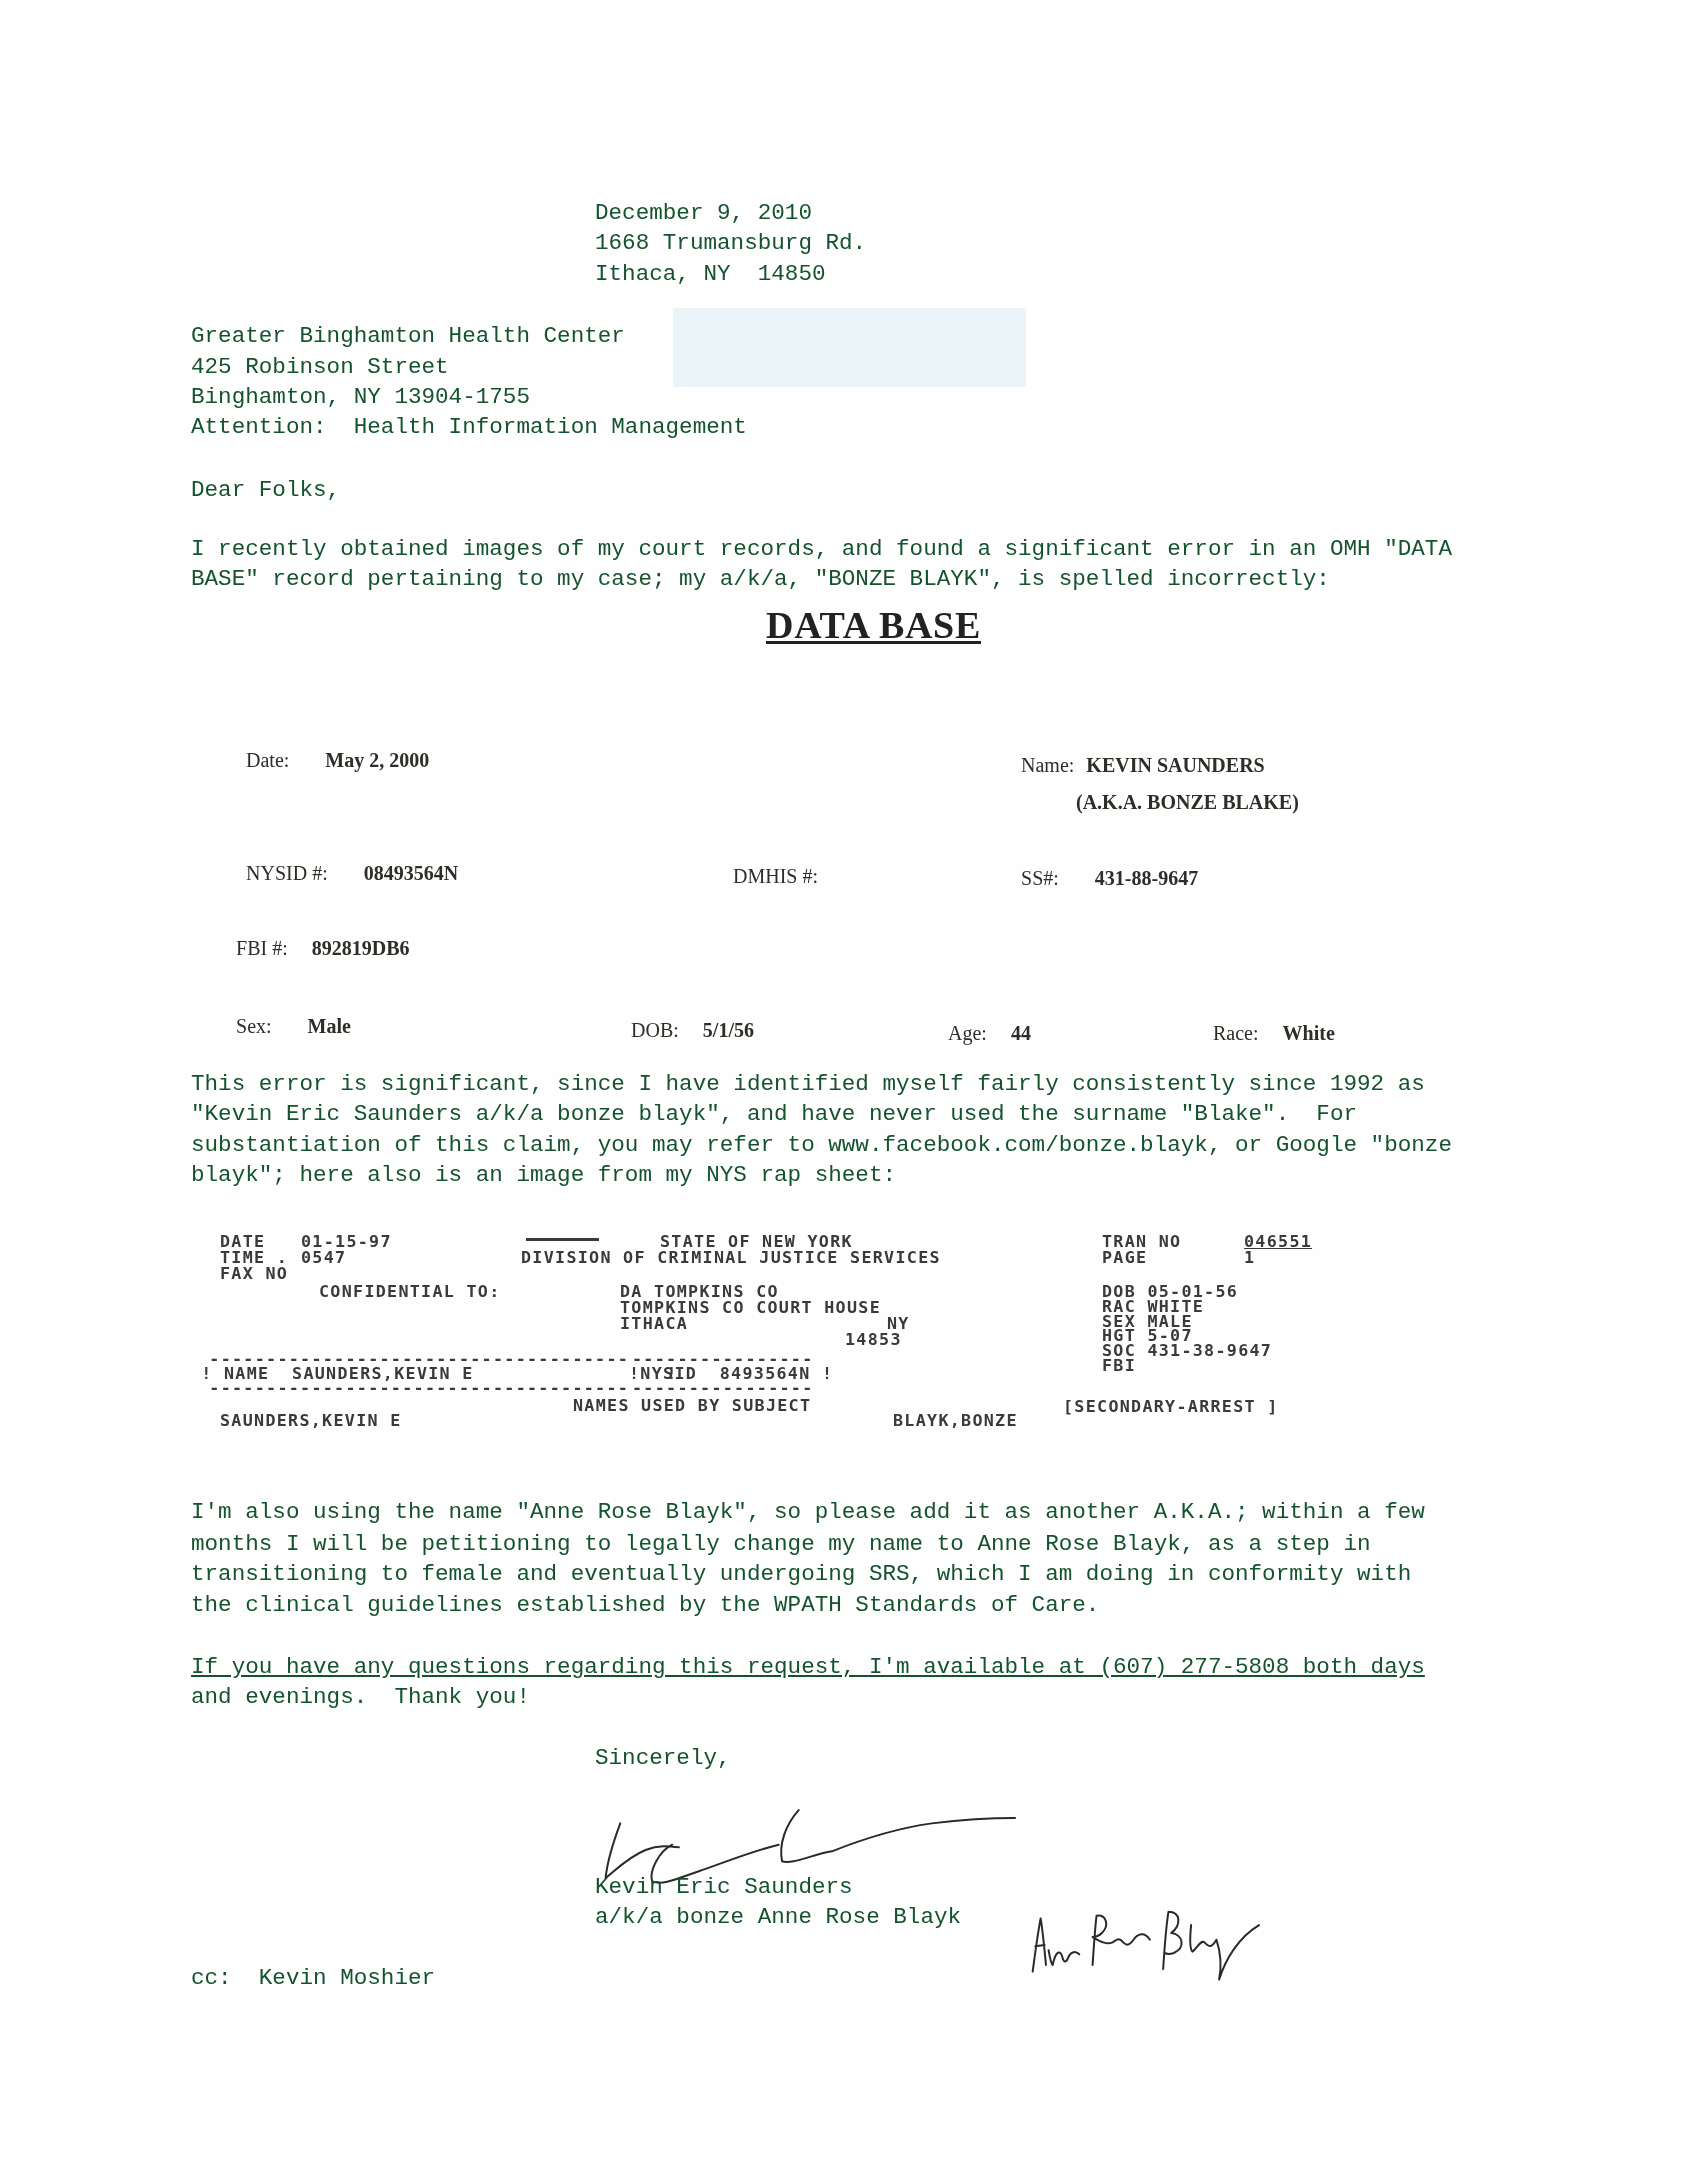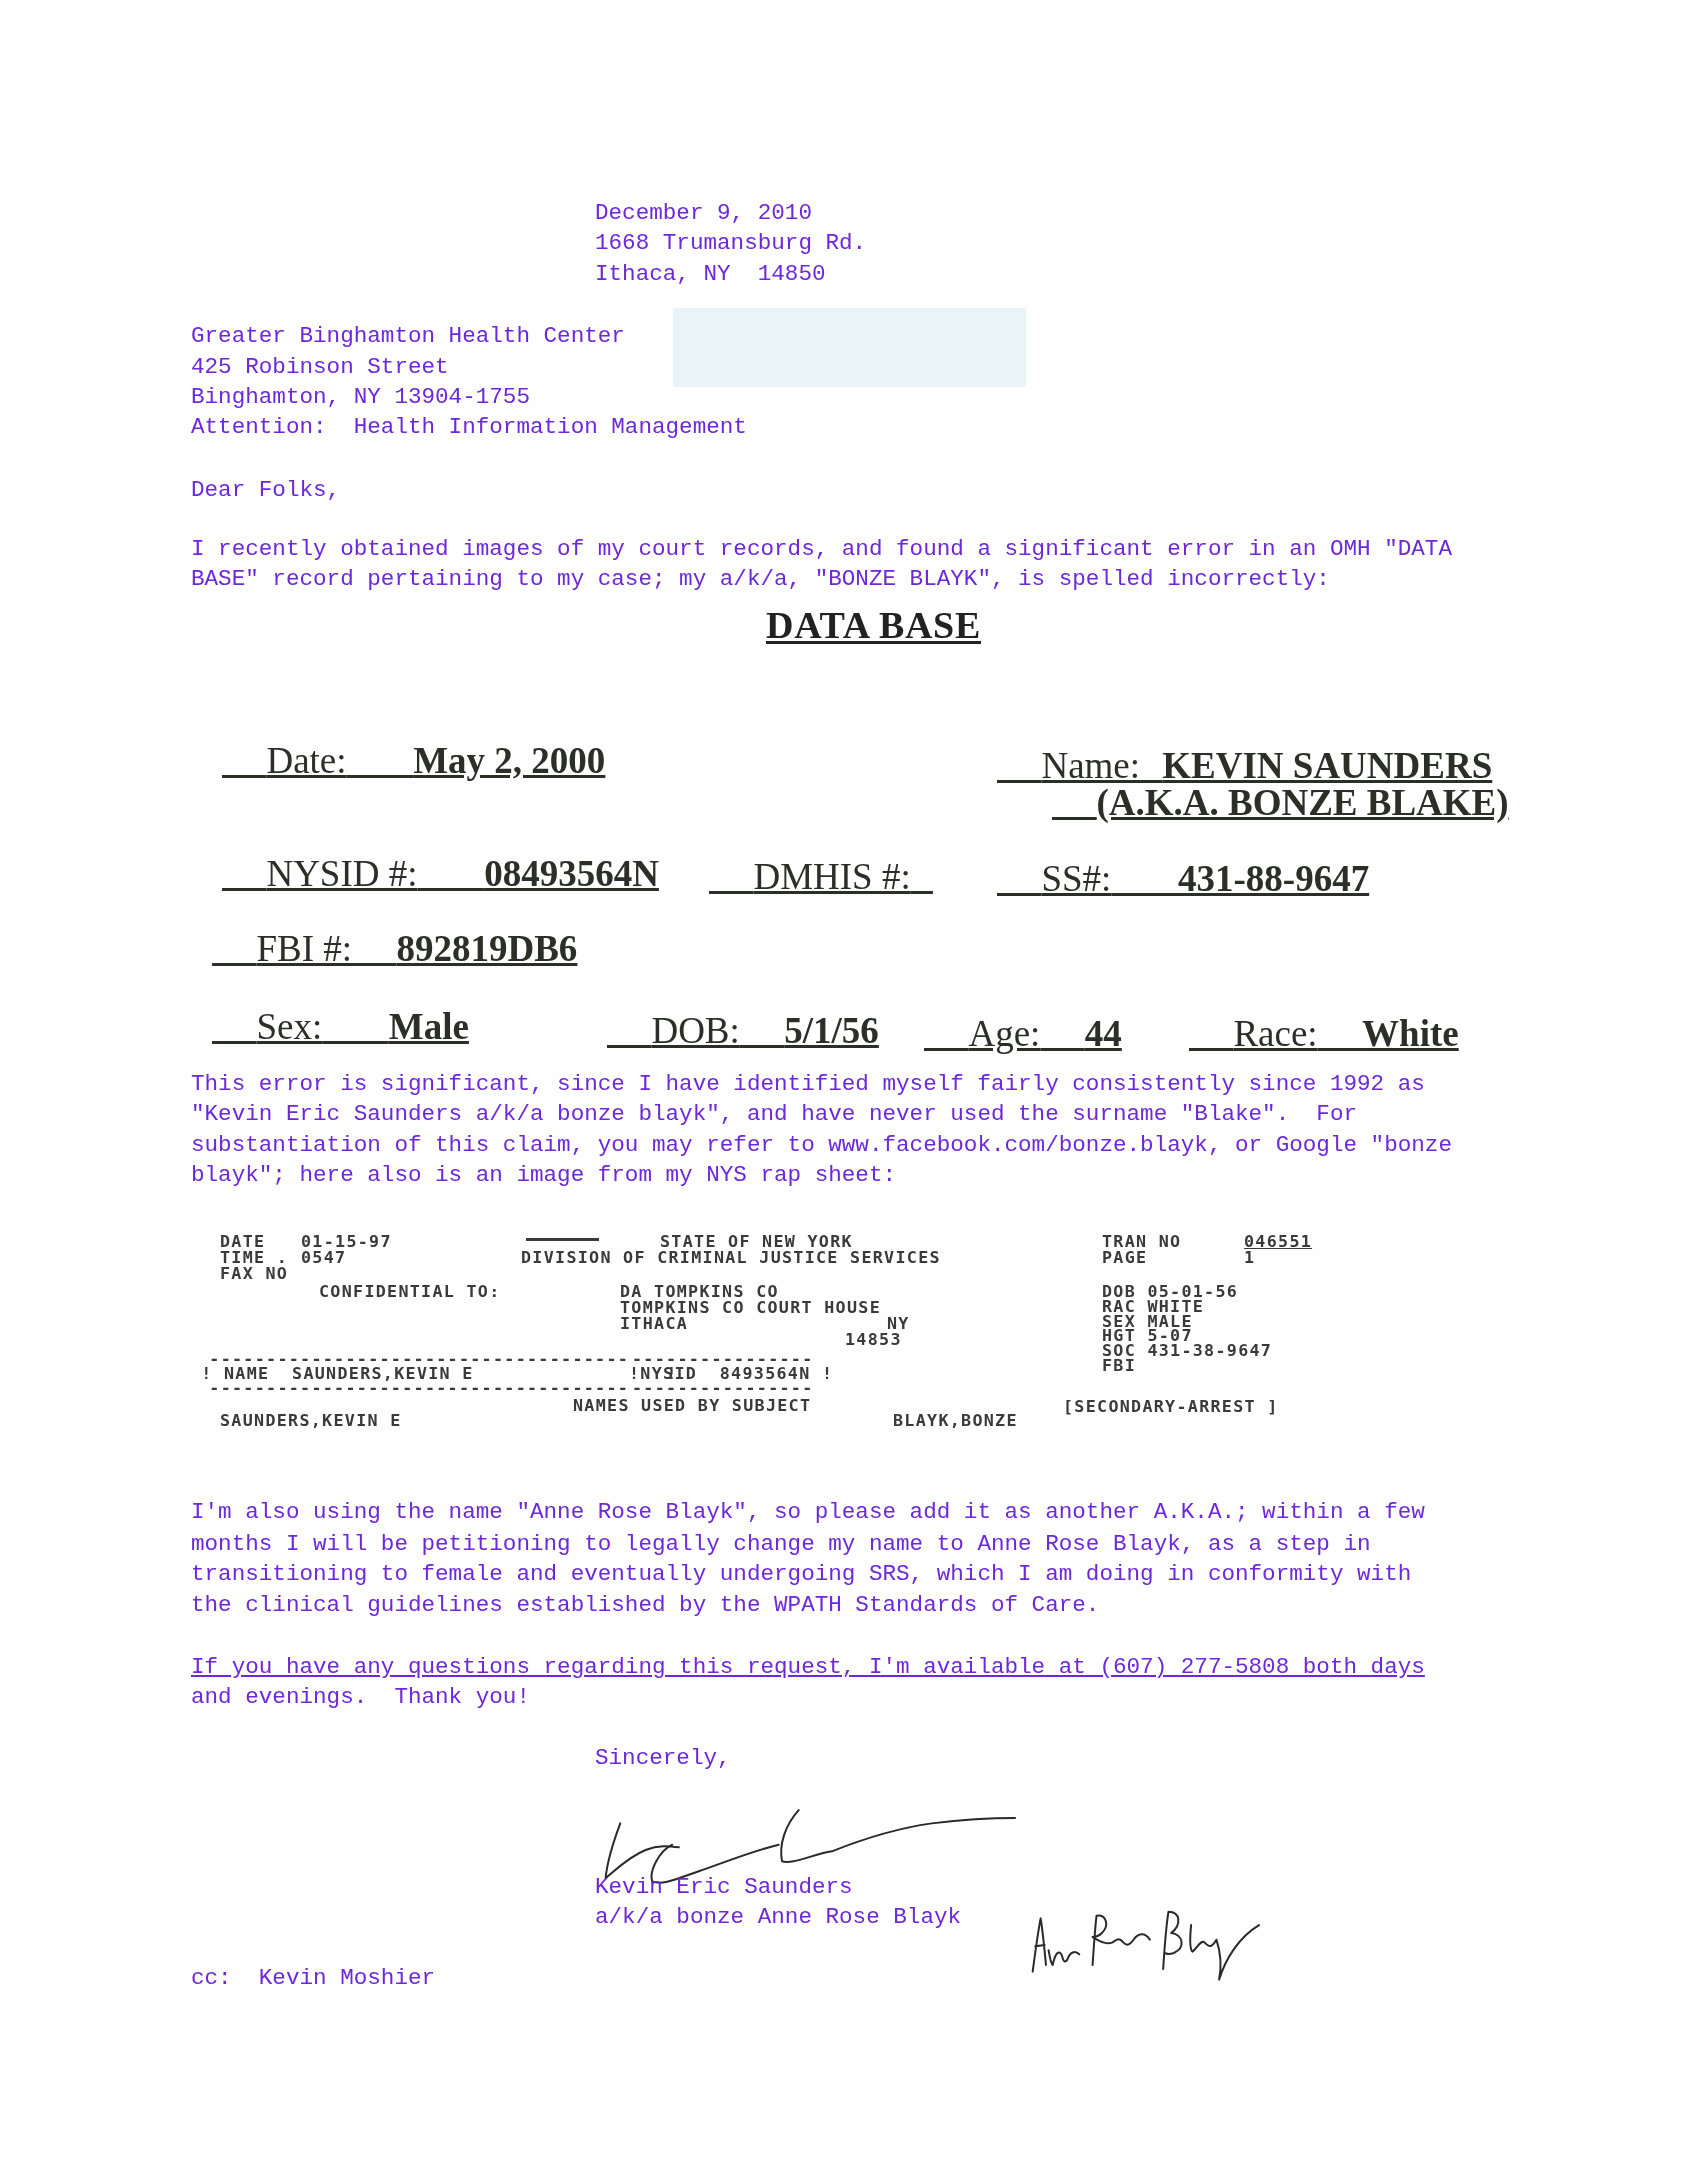--- a/index.html
+++ b/index.html
@@ -5,32 +5,32 @@
     html, body { margin: 0; padding: 0; }
     body {
       width: 1698px; height: 2183px;
       background: #fdfefd;
       position: relative;
       overflow: hidden;
       color: #2b2f27;
       font-family: "Liberation Mono", "DejaVu Sans Mono", monospace;
     }
     .abs { position: absolute; }
-    .mono { font-family: "Liberation Mono", "DejaVu Sans Mono", monospace; font-size: 22.6px; line-height: 30px; white-space: pre; color: #6d28d9; }
+    .mono { font-family: "Liberation Mono", "DejaVu Sans Mono", monospace; font-size: 22.6px; line-height: 30px; white-space: pre; color: #14532d; }
     .blue-smudge {
       left: 673px; top: 308px; width: 353px; height: 79px;
       background: #e6f2f7; opacity: 0.85; border-radius: 2.7px;
     }
     .serif-bold { font-family: "Liberation Serif", "DejaVu Serif", serif; font-weight: bold; color: #222; }
     .db-heading {
       left: 766px; top: 603px; font-size: 38px; letter-spacing: 0.7px;
       text-decoration: underline; text-decoration-thickness: 2.7px; text-underline-offset: 2.7px;
       filter: blur(0.4px);
     }
-    .fld { font-size: 37px; line-height: 33px; white-space: pre; filter: blur(0.3px); text-decoration: underline; }
+    .fld { font-size: 20px; line-height: 33px; white-space: pre; filter: blur(0.3px); }
     .fld .lbl { font-family: "Liberation Serif", "DejaVu Serif", serif; font-weight: normal; }
     .fld .val { font-family: "Liberation Serif", "DejaVu Serif", serif; font-weight: bold; }
     .rap { font-family: "DejaVu Sans Mono", "Liberation Mono", monospace; font-size: 16.7px; line-height: 17.3px; white-space: pre; color: #3a3a3a; font-weight: bold; letter-spacing: 1.3px; filter: blur(0.5px); }
     .sig { fill: none; stroke: #2a2a2a; stroke-width: 3; stroke-linecap: round; stroke-linejoin: round; }
   </style>
 </head>
 <body>
 
 <div class="abs blue-smudge"></div>
 

